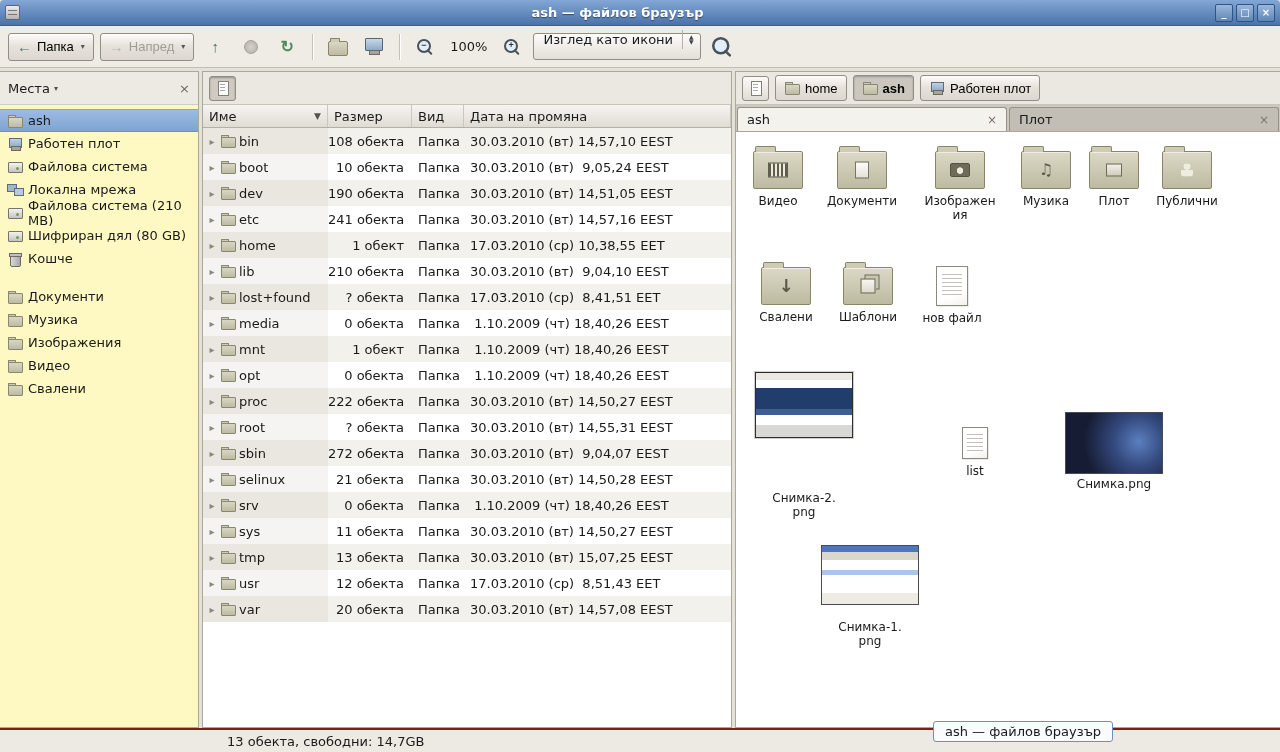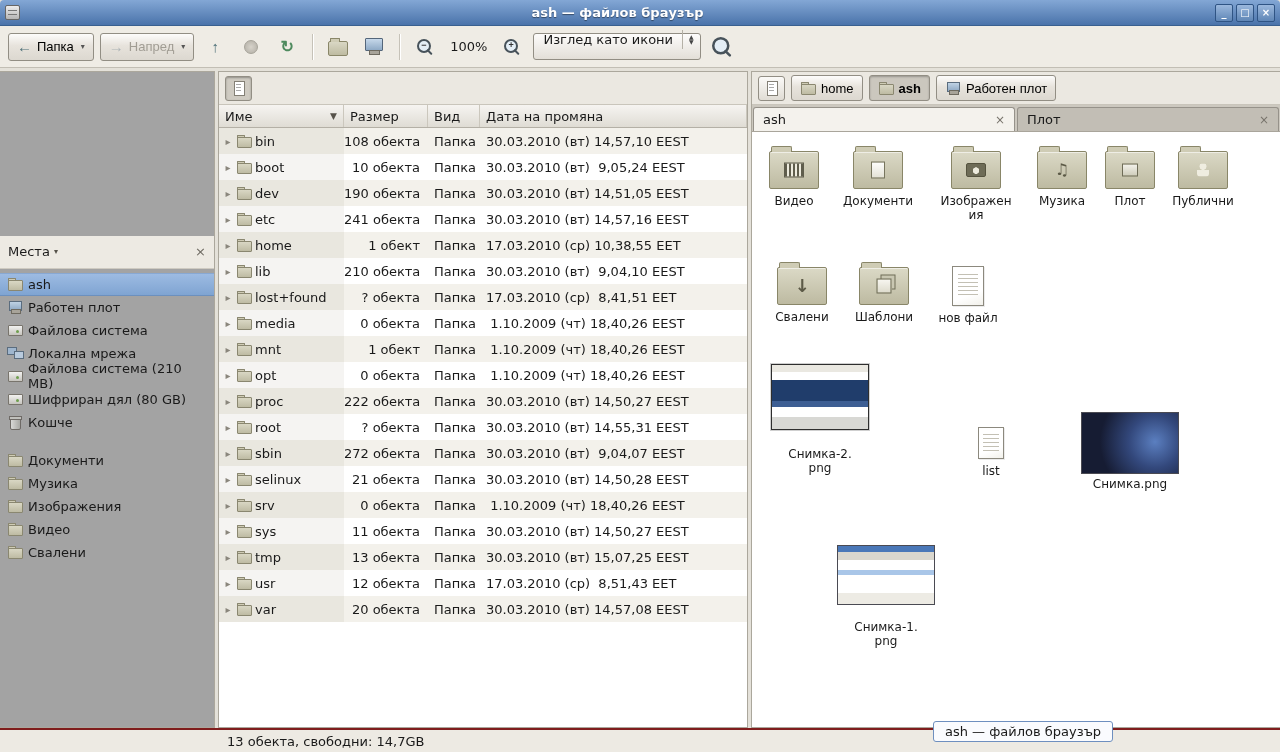--- a/index.html
+++ b/index.html
@@ -52,21 +52,21 @@
   .tool-folder::before { content:''; position:absolute; top:-4px; left:1px; width:8px; height:3px; background:#CFCCB5; border:1px solid #898668; border-bottom:none; border-radius:1px 1px 0 0; }
   .tool-computer { width:20px; height:17px; position:relative; }
   .tool-computer::before { content:''; position:absolute; top:0; left:1px; width:16px; height:11px; background:linear-gradient(#C6D8EA,#8FAAC6); border:1px solid #54667A; border-radius:1px; }
   .tool-computer::after { content:''; position:absolute; bottom:0; left:5px; width:9px; height:3px; background:#A8A49A; border:1px solid #6E6A60; }
 
   
   .main { flex:1; display:flex; padding-top:3px; background:#E4E1D9; min-height:0; }
   .splitter { width:3px; background:#E4E1D9; flex:none; }
 
   
-  .sidebar { width:215px; flex:none; display:flex; flex-direction:column; background:#a3a3a3; border:1px solid #ABA79C; border-left:none;justify-content:center; }
+  .sidebar { width:199px; flex:none; display:flex; flex-direction:column; background:#fef9c3; border:1px solid #ABA79C; border-left:none; }
   .side-header { height:33px; flex:none; display:flex; align-items:center; gap:4px; padding:0 8px; background:#EDEAE3; border-bottom:1px solid #CFCBC2; }
   .side-header-arrow { font-size:8px; color:#55524A; }
   .side-close { margin-left:auto; color:#6E6A62; font-size:13px; line-height:1; }
   .side-list { padding-top:4px; }
   .side-item { height:23px; display:flex; align-items:center; gap:5px; padding:0 7px; }
   .side-item.selected { background:linear-gradient(#9DBBE2,#7FA4D2); border-top:1px solid #88A8D2; border-bottom:1px solid #6C90BE; }
   .side-group2 { margin-top:11px; }
 
   
   .mi { width:16px; height:16px; position:relative; display:inline-block; flex:none; }
@@ -612,21 +612,21 @@
           <div class="grid-item" style="left: 132px; top: 128px;">
             <span class="gi-ic ic-folder-templates"></span>
             <span class="gi-label">Шаблони</span>
           </div>
 
           <div class="grid-item" style="left: 216px; top: 128px;">
             <span class="gi-ic ic-file"></span>
             <span class="gi-label">нов файл</span>
           </div>
 
-          <div class="grid-item" style="left: 68px; top: 232px;">
+          <div class="grid-item" style="left: 68px; top: 240px; gap: 36px;">
             <span class="gi-ic ic-thumb-web"></span>
             <span class="gi-label">Снимка-2.
 png</span>
           </div>
 
           <div class="grid-item" style="left: 239px; top: 293px;">
             <span class="gi-ic ic-file-small"></span>
             <span class="gi-label">list</span>
           </div>
 

